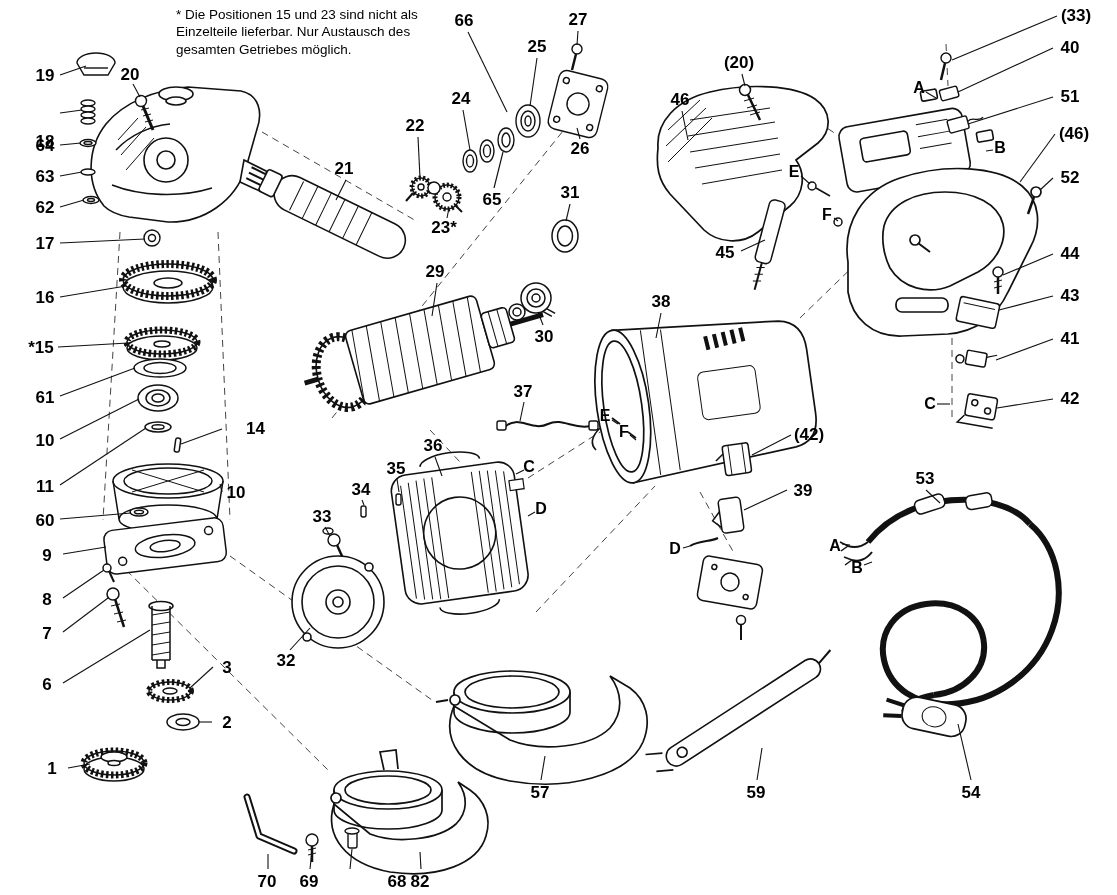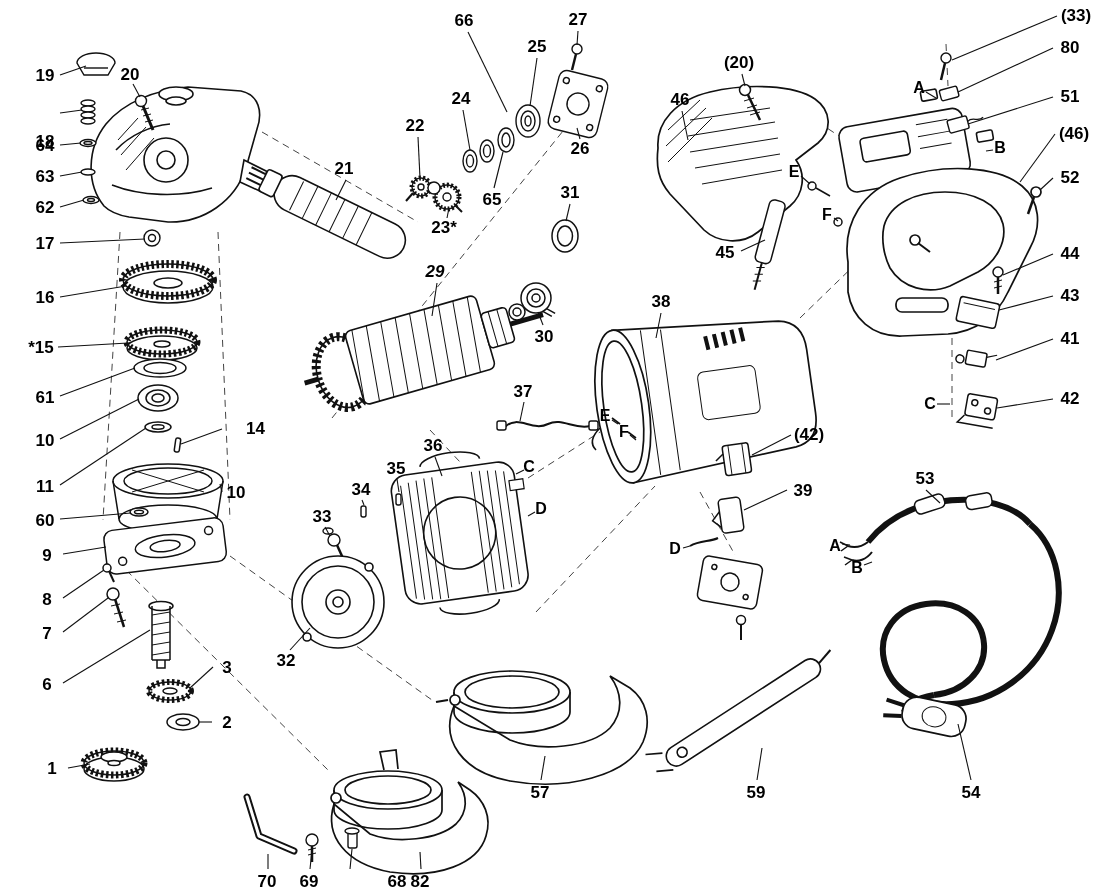--- a/index.html
+++ b/index.html
@@ -458,20 +458,23 @@
         <path d="M630,435 L636,440"></path>
     <path d="M524,470 L516,474"></path>
         <path d="M535,512 L528,516"></path>
         <path d="M937,404 L950,404"></path>
     <path d="M683,548 L690,546"></path>
         <path d="M842,544 L850,545"></path>
         <path d="M864,565 L872,562"></path>
   </g>
 </svg>
 
+  <div class="note">* Die Positionen 15 und 23 sind nicht als
+Einzelteile lieferbar. Nur Austausch des
+gesamten Getriebes möglich.</div>
 
   <div id="labels">
       <span class="part-label" style="left: 45px; top: 75px;">19</span>
       <span class="part-label" style="left: 130px; top: 74px;">20</span>
       <span class="part-label" style="left: 45px; top: 113px; margin-top: 28px;">18</span>
       <span class="part-label" style="left: 45px; top: 145px;">64</span>
       <span class="part-label" style="left: 45px; top: 176px;">63</span>
       <span class="part-label" style="left: 45px; top: 207px;">62</span>
       <span class="part-label" style="left: 45px; top: 243px;">17</span>
       <span class="part-label" style="left: 45px; top: 297px;">16</span>
@@ -491,41 +494,41 @@
       <span class="part-label" style="left: 52px; top: 768px;">1</span>
       <span class="part-label" style="left: 344px; top: 168px; text-align: center;">21</span>
       <span class="part-label" style="left: 415px; top: 125px;">22</span>
       <span class="part-label" style="left: 444px; top: 227px;">23*</span>
       <span class="part-label" style="left: 461px; top: 98px;">24</span>
       <span class="part-label" style="left: 537px; top: 46px;">25</span>
       <span class="part-label" style="left: 580px; top: 148px;">26</span>
       <span class="part-label" style="left: 578px; top: 19px;">27</span>
       <span class="part-label" style="left: 464px; top: 20px;">66</span>
       <span class="part-label" style="left: 492px; top: 199px;">65</span>
-      <span class="part-label" style="left: 435px; top: 271px; font-style: italic;">29</span>
+      <span class="part-label" style="left: 435px; top: 271px;">29</span>
       <span class="part-label" style="left: 544px; top: 336px;">30</span>
       <span class="part-label" style="left: 570px; top: 192px;">31</span>
       <span class="part-label" style="left: 523px; top: 391px;">37</span>
       <span class="part-label" style="left: 661px; top: 301px;">38</span>
       <span class="part-label" style="left: 433px; top: 445px;">36</span>
       <span class="part-label" style="left: 396px; top: 468px;">35</span>
       <span class="part-label" style="left: 361px; top: 489px;">34</span>
       <span class="part-label" style="left: 322px; top: 516px;">33</span>
       <span class="part-label" style="left: 286px; top: 660px;">32</span>
       <span class="part-label" style="left: 540px; top: 792px;">57</span>
       <span class="part-label" style="left: 756px; top: 792px;">59</span>
       <span class="part-label" style="left: 420px; top: 881px;">82</span>
       <span class="part-label" style="left: 349px; top: 881px; margin-left: 48px;">68</span>
       <span class="part-label" style="left: 309px; top: 881px;">69</span>
       <span class="part-label" style="left: 267px; top: 881px;">70</span>
       <span class="part-label" style="left: 680px; top: 99px;">46</span>
       <span class="part-label" style="left: 739px; top: 62px;">(20)</span>
       <span class="part-label" style="left: 725px; top: 252px;">45</span>
       <span class="part-label" style="left: 1076px; top: 15px;">(33)</span>
-      <span class="part-label" style="left: 1070px; top: 47px;">80</span>
+      <span class="part-label" style="left: 1070px; top: 47px;">40</span>
       <span class="part-label" style="left: 1070px; top: 96px;">51</span>
       <span class="part-label" style="left: 1074px; top: 133px;">(46)</span>
       <span class="part-label" style="left: 1070px; top: 177px;">52</span>
       <span class="part-label" style="left: 1070px; top: 253px;">44</span>
       <span class="part-label" style="left: 1070px; top: 295px;">43</span>
       <span class="part-label" style="left: 1070px; top: 338px;">41</span>
       <span class="part-label" style="left: 1070px; top: 398px;">42</span>
       <span class="part-label" style="left: 809px; top: 434px;">(42)</span>
       <span class="part-label" style="left: 803px; top: 490px;">39</span>
       <span class="part-label" style="left: 925px; top: 478px;">53</span>

